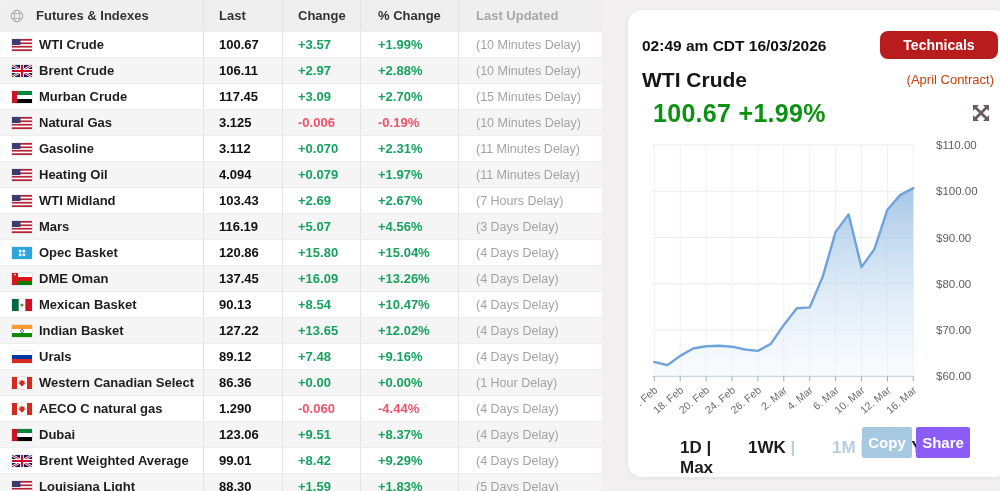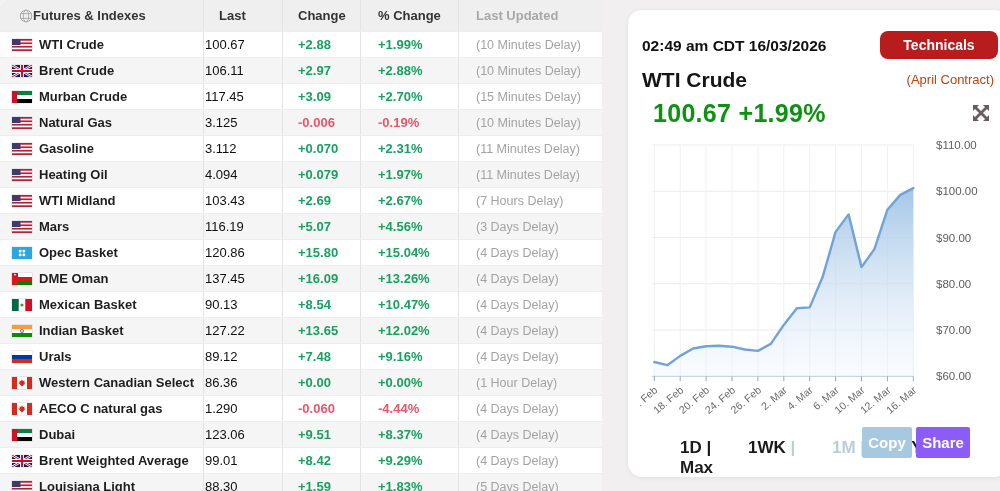--- a/index.html
+++ b/index.html
@@ -6,30 +6,30 @@
   body{width:1000px;height:491px;overflow:hidden;background:#f2eff0;
        font-family:"Liberation Sans",sans-serif;-webkit-font-smoothing:antialiased;}
   .stage{position:relative;width:1000px;height:491px;overflow:hidden;}
 
   
   .table-card{position:absolute;left:0;top:0;width:602px;height:491px;background:#fff;
               border-top-left-radius:6px;overflow:hidden;}
   .grid{display:grid;grid-template-columns:203px 79px 78px 98px 1fr;align-items:center;}
   .grid>*:not(:first-child){border-left:1px solid #e3e3e3;height:100%;display:flex;align-items:center;box-sizing:border-box;}
   .thead{height:31px;background:#efefef;font-weight:bold;font-size:13px;color:#333;border-top-left-radius:6px;}
-  .thead .h-name{display:flex;align-items:center;gap:0;padding-left:19px;height:100%;}
+  .thead .h-name{display:flex;align-items:center;gap:12px;padding-left:10px;height:100%;}
   .thead .hc{padding-left:15px;}
   .thead .hc.pct{padding-left:17px;}
   .thead .hc.upd{padding-left:17px;color:#a8a8a8;}
   .trow{height:26px;font-size:13px;border-top:1px solid #ededed;box-sizing:border-box;background:#fff;}
   .trow.alt{background:#f5f5f5;}
   .c.name{display:flex;align-items:center;gap:7px;padding-left:12px;font-weight:bold;color:#1e1e1e;height:100%;}
   .flag{width:20px;height:12px;flex:none;box-shadow:0 0 1px rgba(0,0,0,.4);line-height:0;}
   .flag svg{display:block;}
-  .c.last{font-weight:normal;color:#101010;padding-left:1px;}
+  .c.last{font-weight:bold;color:#101010;padding-left:15px;}
   .c.chg{font-weight:bold;color:#18a160;padding-left:15px;}
   .c.pct{font-weight:bold;color:#18a160;padding-left:17px;}
   .c.down{color:#ee5368;}
   .c.upd{color:#a3a3a3;padding-left:17px;font-size:12.5px;}
 
   
   .panel-card{position:absolute;left:628px;top:10px;width:380px;height:467px;background:#fff;
               border-radius:14px;box-shadow:0 1px 5px rgba(0,0,0,.07);}
   .ts{position:absolute;left:14px;top:27px;font-size:15.5px;font-weight:bold;color:#111;}
   .tech-btn{position:absolute;left:252px;top:21px;width:118px;height:28px;background:#b91c1c;color:#fff;
@@ -84,21 +84,21 @@
                   <rect y="3.43" width="20" height="1.71"></rect>
                   <rect y="6.86" width="20" height="1.71"></rect>
                   <rect y="10.29" width="20" height="1.71"></rect>
                 </g>
                 <rect width="8.5" height="6" fill="#3c3b6e"></rect>
               </svg>
             </span>
         <span class="nm">WTI Crude</span>
       </div>
       <div class="c last">100.67</div>
-      <div class="c chg">+2.88</div>
+      <div class="c chg">+3.57</div>
       <div class="c pct">+1.99%</div>
       <div class="c upd">(10 Minutes Delay)</div>
     </div>
 
     <div class="grid trow alt">
       <div class="c name">
         <span class="flag">
               <svg width="20" height="12" viewBox="0 0 20 12">
                 <rect width="20" height="12" fill="#012169"></rect>
                 <path d="M0 0L20 12M20 0L0 12" stroke="#fff" stroke-width="2.4"></path>

